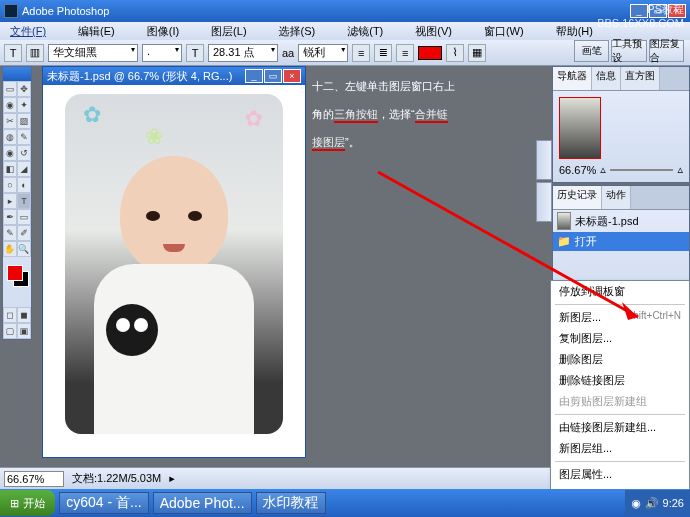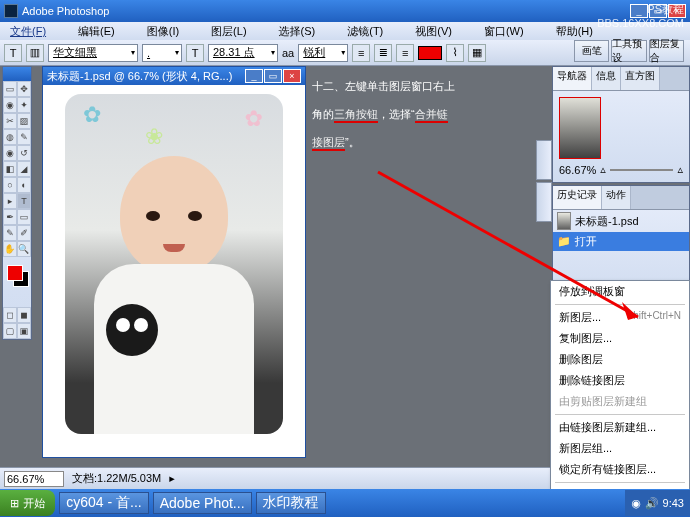--- a/index.html
+++ b/index.html
@@ -6,21 +6,21 @@
 body{width:690px;height:517px;background:#6b7077;overflow:hidden;position:relative;}
 .titlebar{height:22px;background:linear-gradient(#3a85e6,#2060c0);display:flex;align-items:center;padding:0 4px;color:#fff;}
 .ps-logo{width:14px;height:14px;background:#0a2340;border:1px solid #5a7a9a;margin-right:4px;}
 .win-btns{margin-left:auto;display:flex;gap:1px;}
 .win-btn{width:18px;height:14px;background:#4a7dc8;border:1px solid #fff;display:flex;align-items:center;justify-content:center;color:#fff;font-size:9px;}
 .win-btn.close{background:#d44;}
 .menubar{height:18px;background:linear-gradient(#e8eefb,#d0dcf0);display:flex;align-items:center;padding:0 4px;gap:20px;}
 .menu-item{padding:2px 6px;color:#000;}
 .menu-item:first-child{text-decoration:underline;color:#1a3a8a;}
 .optbar{height:26px;background:linear-gradient(#e8eefb,#cad6ea);border-bottom:1px solid #8a96aa;display:flex;align-items:center;padding:0 4px;gap:4px;}
-.opt-sel{height:18px;border:1px solid #7a889c;background:#fff;padding:0 16px 0 4px;display:flex;align-items:center;position:relative;text-decoration:underline;}
+.opt-sel{height:18px;border:1px solid #7a889c;background:#fff;padding:0 16px 0 4px;display:flex;align-items:flex-start;position:relative;}
 .opt-sel::after{content:"▾";position:absolute;right:2px;font-size:8px;}
 .swatch{width:24px;height:14px;border:1px solid #000;}
 .swatch.red{background:#e00;}
 .opt-icon{width:18px;height:18px;border:1px solid #9aa;display:flex;align-items:center;justify-content:center;background:#e0e8f4;}
 .workspace{position:absolute;top:66px;left:0;right:0;bottom:40px;background:#6b7077;}
 .toolbox{position:absolute;left:2px;top:0;width:30px;background:linear-gradient(#e8eefb,#d0dcf0);border:1px solid #5a6a8a;}
 .toolbox-title{height:14px;background:linear-gradient(#3a85e6,#2060c0);}
 .tool-grid{display:grid;grid-template-columns:1fr 1fr;gap:0;}
 .tool{height:16px;border:1px solid #bac6da;background:#e0e8f4;display:flex;align-items:center;justify-content:center;font-size:9px;color:#444;}
 .tool.sel{background:#b0bcd0;}
@@ -285,23 +285,20 @@
     <div class="ctx-item dis">
       <span>由剪贴图层新建组</span>
     </div>
     <div class="ctx-sep"></div>
     <div class="ctx-item">
       <span>由链接图层新建组...</span>
     </div>
     <div class="ctx-item">
       <span>新图层组...</span>
     </div>
-    <div class="ctx-item">
-      <span>锁定所有链接图层...</span>
-    </div>
     <div class="ctx-sep"></div>
     <div class="ctx-item">
       <span>图层属性...</span>
     </div>
     <div class="ctx-item">
       <span>混合选项...</span>
     </div>
   </div>
 
 <div class="doc-tabs" id="doctabs">
@@ -354,20 +351,20 @@
   <div class="start">
     <span>⊞</span>
     <span>开始</span>
   </div>
   <div class="task-item">cy604 - 首...</div>
   <div class="task-item">Adobe Phot...</div>
   <div class="task-item">水印教程</div>
   <div class="tray">
     <span>◉</span>
     <span>🔊</span>
-    <span>9:43</span>
+    <span>9:26</span>
   </div>
 </div>
 
 <div class="watermark">
   <div>PS教程</div>
     <div>BBS.16XX8.COM</div>
 </div>
 
 </body></html>

